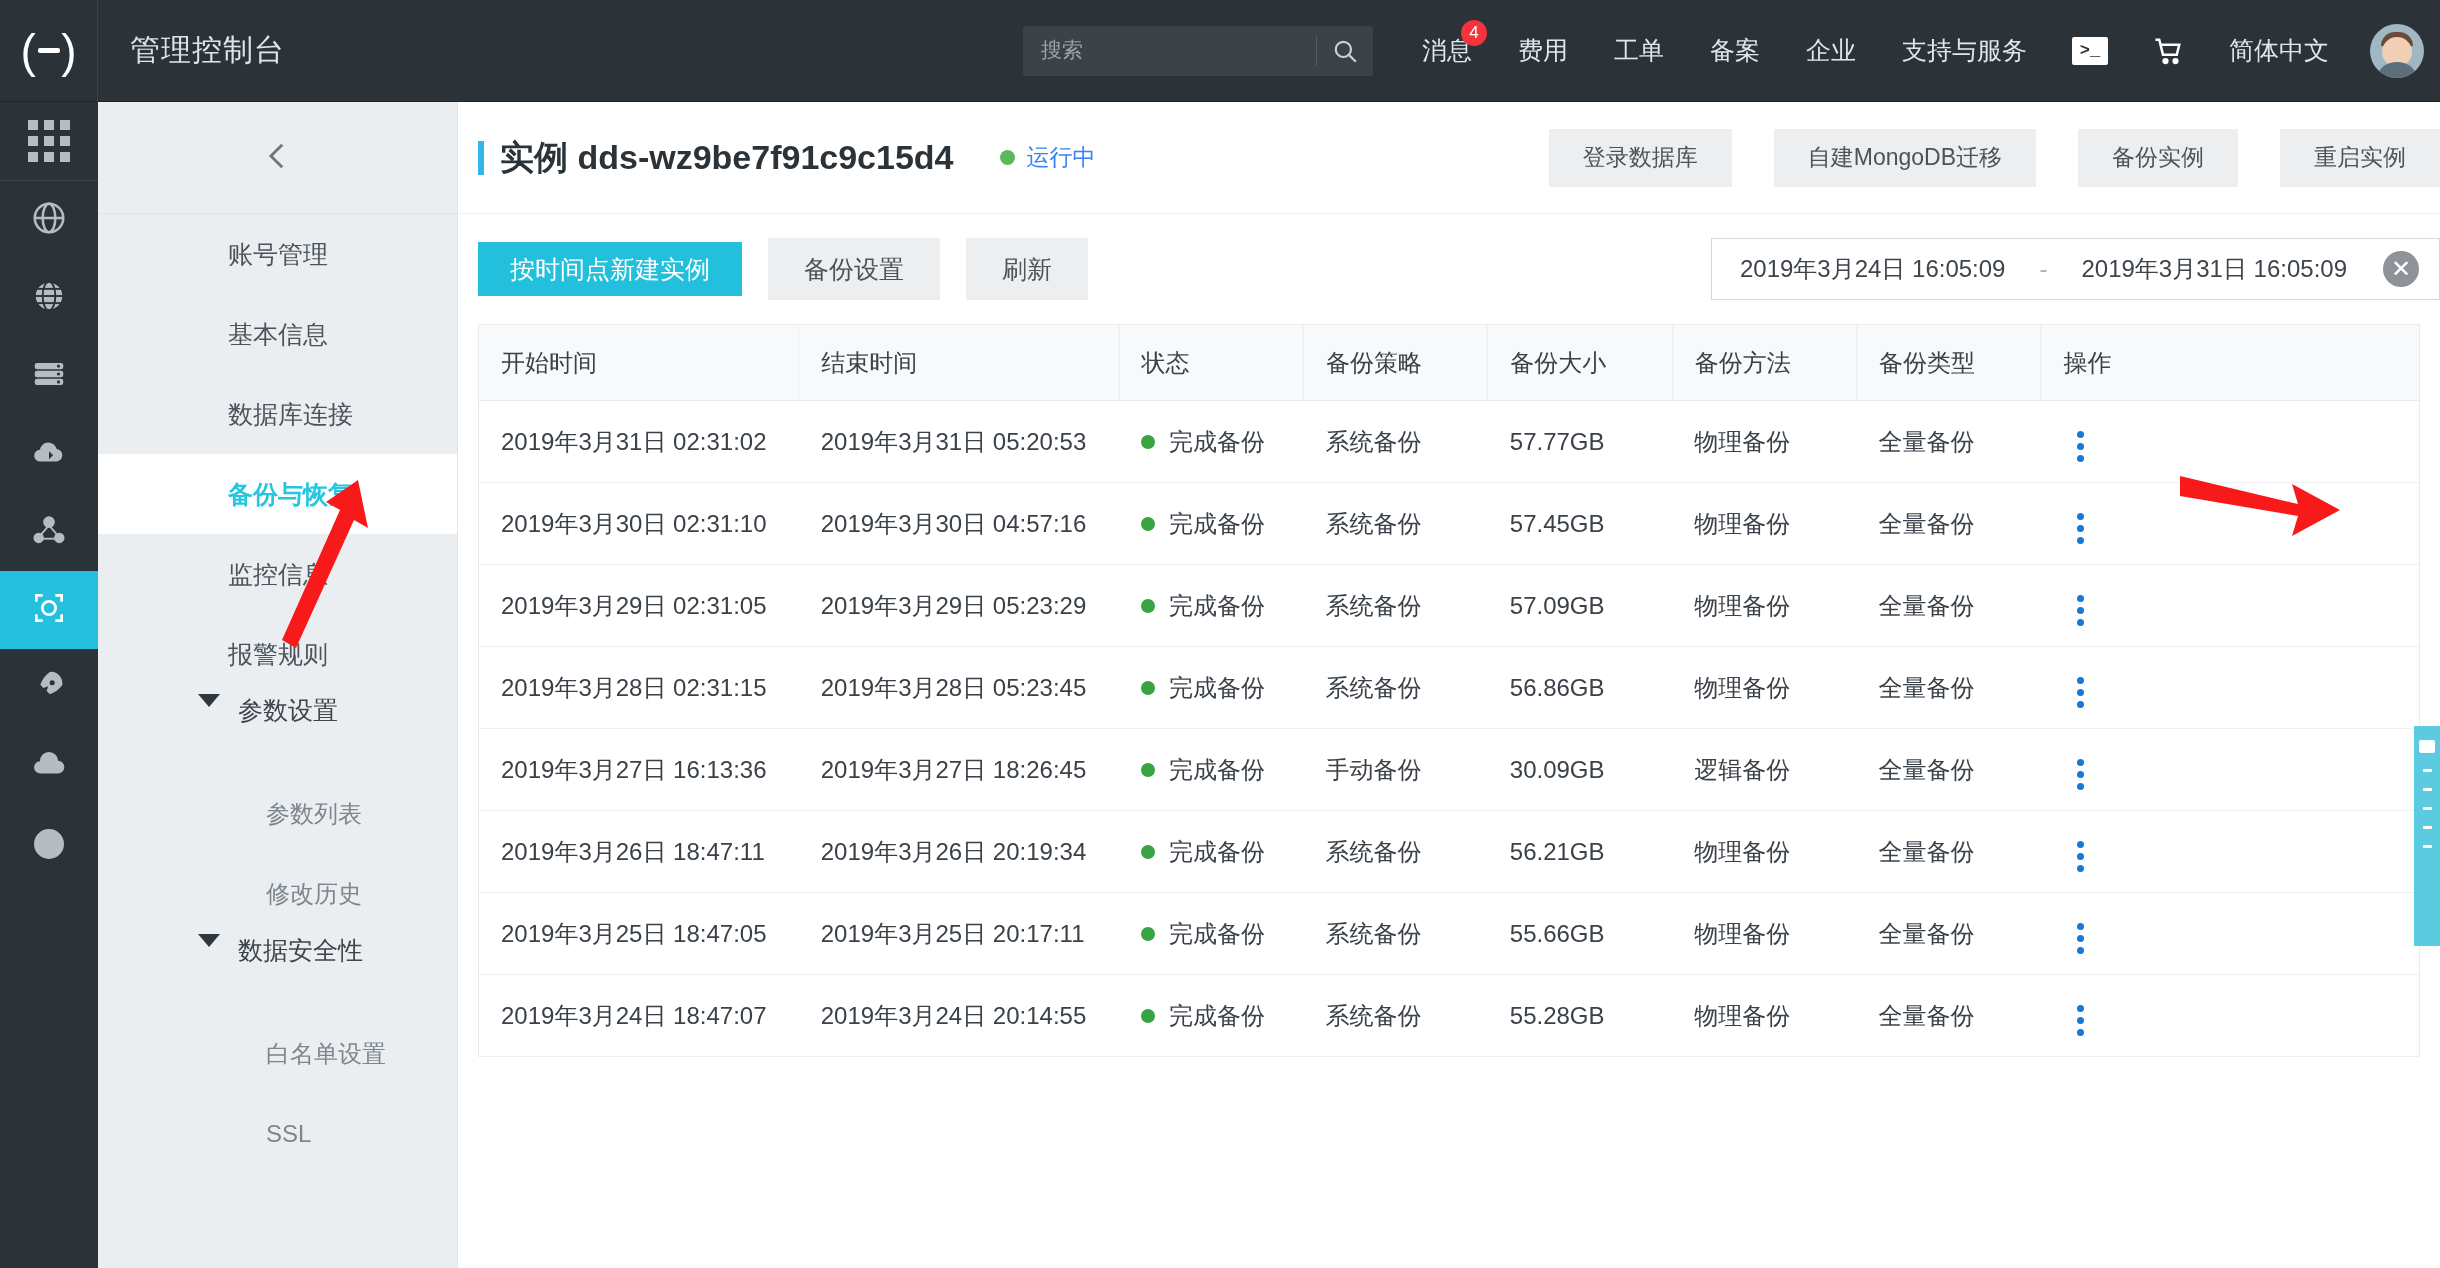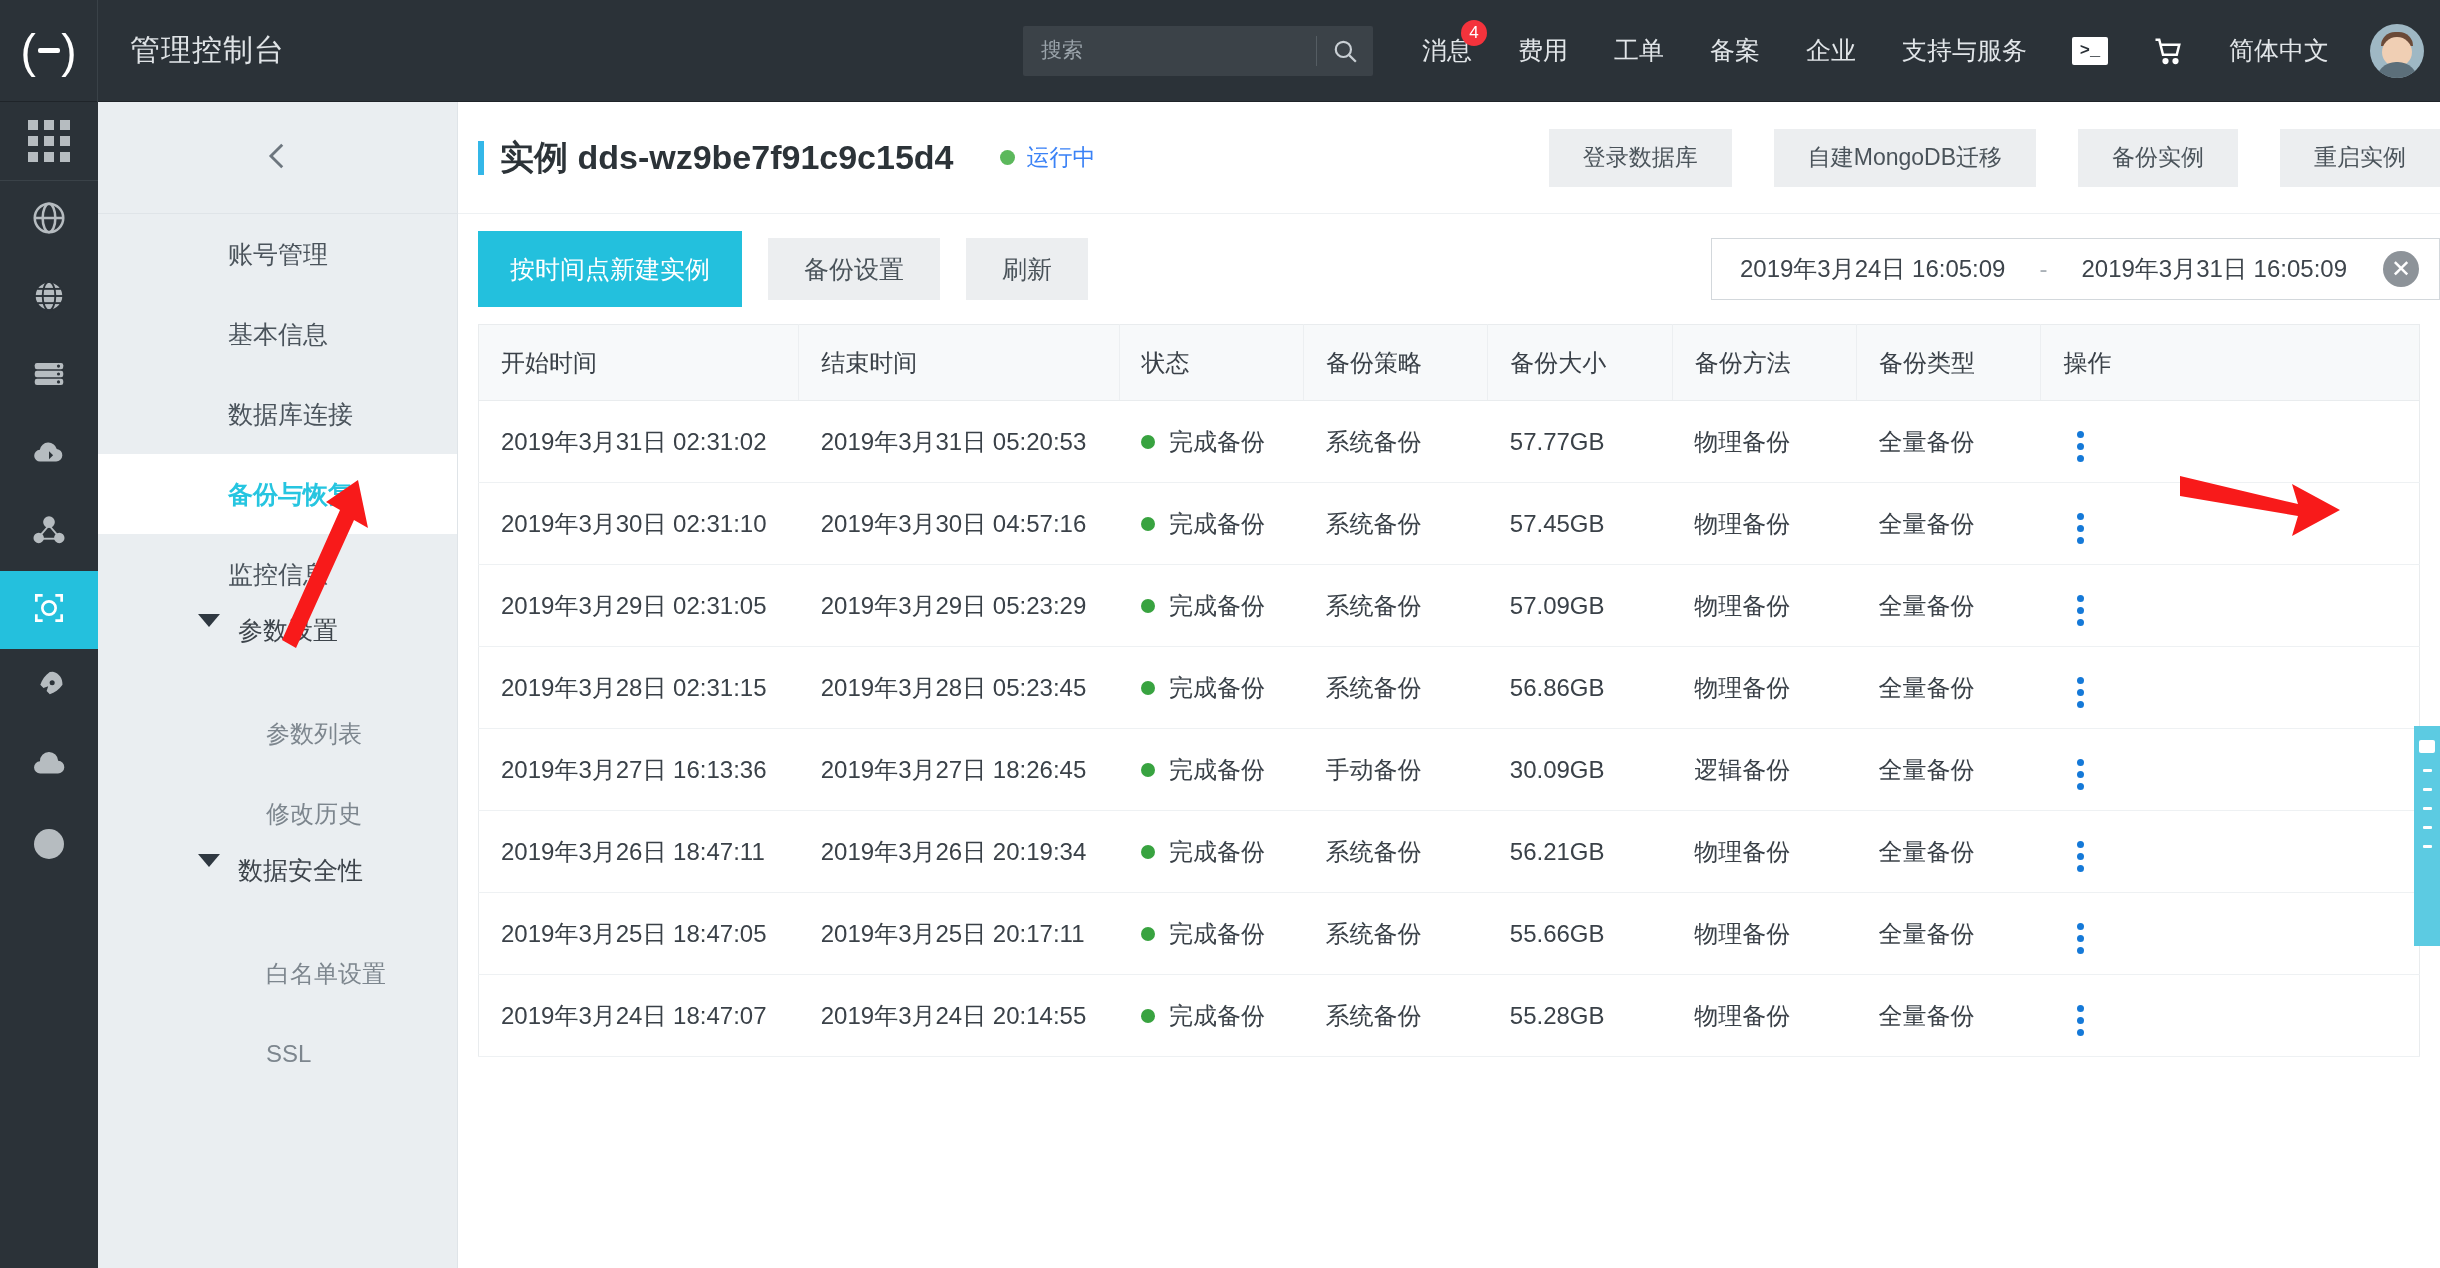--- a/index.html
+++ b/index.html
@@ -165,21 +165,21 @@
     display: flex; align-items: center; justify-content: center;
     margin-left: 22px; white-space: nowrap;
     font-family: "Liberation Sans", sans-serif;
   }
 
   .toolbar {
     height: 110px; display: flex; align-items: center; padding: 0 0 0 20px;
   }
   .btn-primary {
     background: #23c0dd; color: #fff; font-size: 25px;
-    height: 76px; padding: 0 32px; border: none; cursor: pointer;
+    height: 54px; padding: 0 32px; border: none; cursor: pointer;
     display: flex; align-items: center; justify-content: center;
     font-family: "Liberation Sans", sans-serif;
   }
   .btn-tool {
     background: #eceef0; color: #4a535a; font-size: 25px;
     height: 62px; padding: 0 36px; border: none; cursor: pointer;
     display: flex; align-items: center; justify-content: center;
     margin-left: 26px; white-space: nowrap;
     font-family: "Liberation Sans", sans-serif;
   }
@@ -398,20 +398,21 @@
         <polyline points="15,4 7,12 15,20"></polyline>
       </svg>
     </span>
   </div>
 
   <div class="menu-item">账号管理</div>
   <div class="menu-item">基本信息</div>
   <div class="menu-item">数据库连接</div>
   <div class="menu-item active">备份与恢复</div>
   <div class="menu-item">监控信息</div>
+  <div class="menu-item">报警规则</div>
 
   <div class="menu-group">
     <span class="caret"></span>
     <span>参数设置</span>
   </div>
   <div class="menu-sub">参数列表</div>
   <div class="menu-sub">修改历史</div>
 
   <div class="menu-group">
     <span class="caret"></span>

